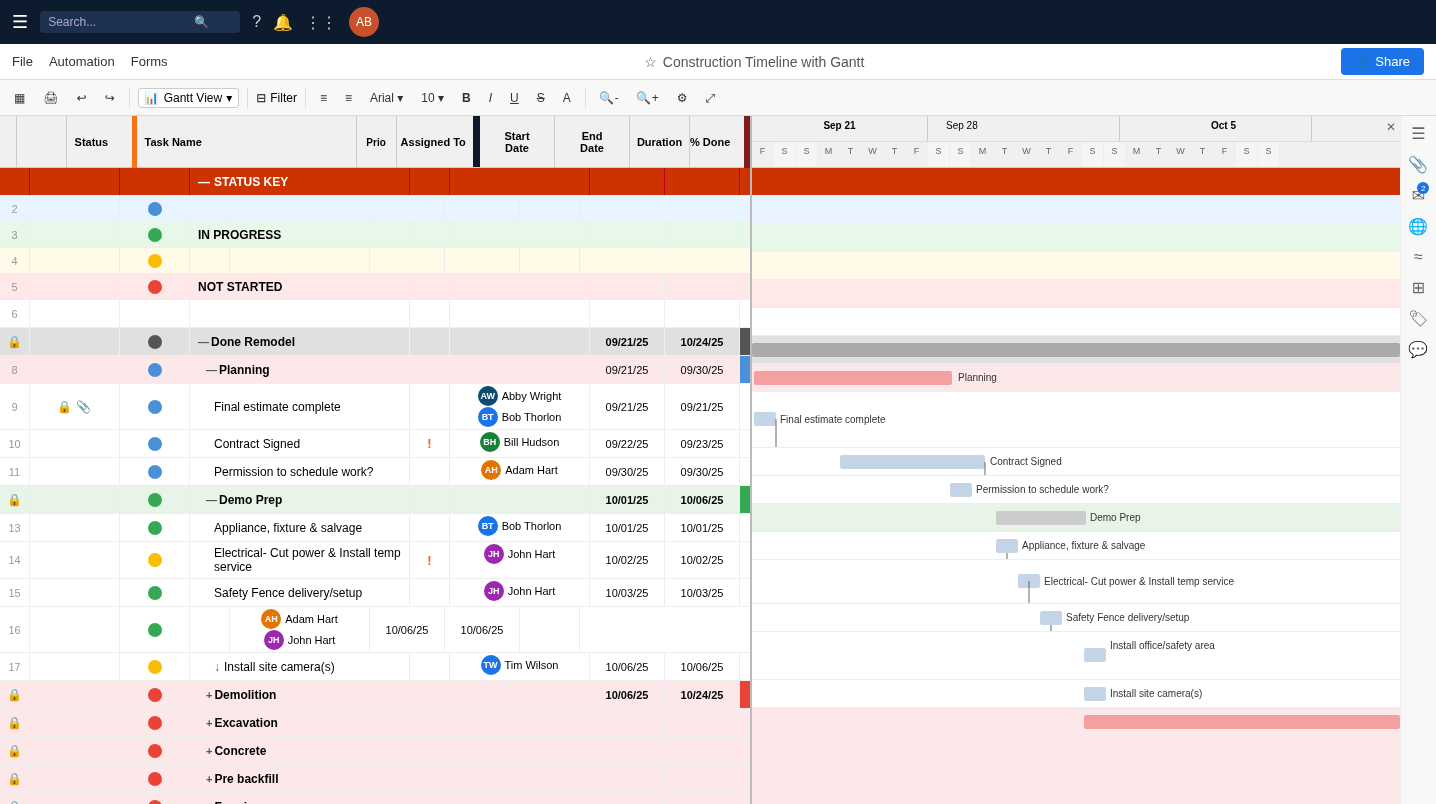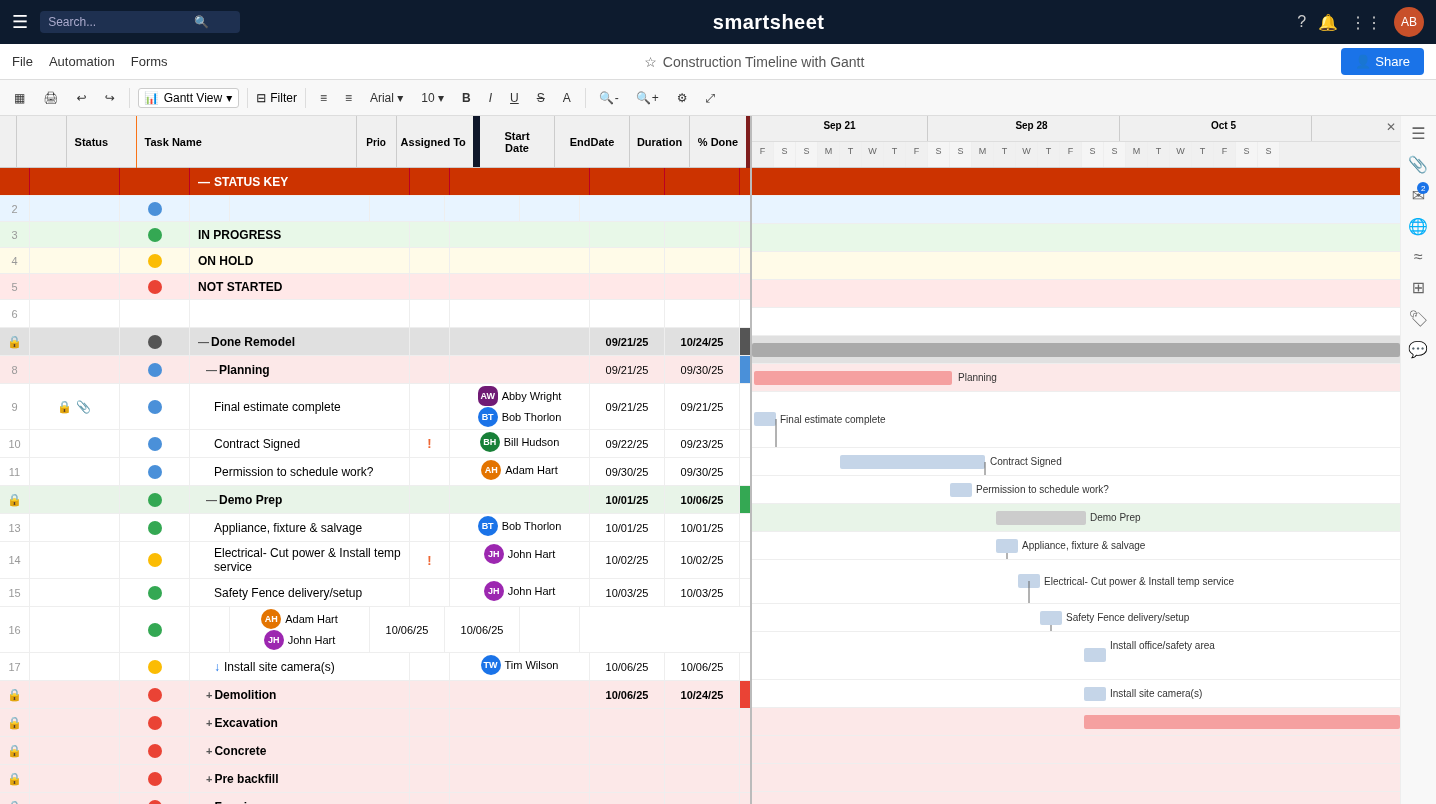--- a/index.html
+++ b/index.html
@@ -34,27 +34,27 @@
     .toolbar {
       display: flex; align-items: center; border-bottom: 1px solid #ddd; height: 36px; padding: 0 8px; gap: 6px; background: #f8f8f8;
     }
     .toolbar-btn { font-size: 12px; cursor: pointer; padding: 2px 6px; color: #333; border: none; background: transparent; }
     .toolbar-sep { width: 1px; height: 20px; background: #ddd; margin: 0 2px; }
     .toolbar-view { display: flex; align-items: center; gap: 4px; background: #fff; border: 1px solid #ccc; border-radius: 3px; padding: 2px 6px; font-size: 12px; cursor: pointer; }
     .toolbar-filter { display: flex; align-items: center; gap: 4px; font-size: 12px; cursor: pointer; }
 
     
     .main { display: flex; height: calc(804px - 44px - 36px - 36px); }
-    .col-status { width: 70px; min-width: 70px; border-right: 1px solid #f97316; display: flex; align-items: center; padding: 0 4px; }
+    .col-status { width: 70px; min-width: 70px; border-right: 5px solid #f97316; display: flex; align-items: center; padding: 0 4px; }
     .col-task { width: 220px; min-width: 220px; border-right: 1px solid #ccc; display: flex; align-items: center; padding: 0 8px; }
     .col-prio { width: 40px; min-width: 40px; border-right: 1px solid #ccc; display: flex; align-items: center; justify-content: center; }
     .col-start { width: 75px; min-width: 75px; border-right: 1px solid #ccc; display: flex; align-items: center; justify-content: center; padding: 0 2px; }
     .col-end { width: 75px; min-width: 75px; border-right: 1px solid #ccc; display: flex; align-items: center; justify-content: center; padding: 0 2px; }
     .col-dur { width: 60px; min-width: 60px; border-right: 1px solid #ccc; display: flex; align-items: center; justify-content: center; padding: 0 2px; }
-    .col-pct { width: 60px; min-width: 60px; border-right: 4px solid #7f1d1d; display: flex; align-items: center; justify-content: center; }
+    .col-pct { width: 60px; min-width: 60px; border-right: 6px solid #7f1d1d; display: flex; align-items: center; justify-content: flex-start; }
     .grid-row {
       display: flex; align-items: stretch; border-bottom: 1px solid #eee; min-height: 28px;
     }
     .row-num { width: 30px; min-width: 30px; border-right: 1px solid #eee; display: flex; align-items: center; justify-content: center; color: #999; font-size: 11px; }
     .row-icons { width: 90px; min-width: 90px; border-right: 1px solid #eee; display: flex; align-items: center; justify-content: center; gap: 4px; }
     .row-status { width: 70px; min-width: 70px; border-right: 1px solid #eee; display: flex; align-items: center; justify-content: center; }
     .row-task { width: 220px; min-width: 220px; border-right: 1px solid #eee; display: flex; align-items: center; padding: 4px 8px; font-size: 12px; }
     .row-prio { width: 40px; min-width: 40px; border-right: 1px solid #eee; display: flex; align-items: center; justify-content: center; }
     .row-assigned { width: 140px; min-width: 140px; border-right: 1px solid #eee; display: flex; align-items: center; padding: 2px 4px; font-size: 11px; flex-direction: column; gap: 2px; }
     .row-start { width: 75px; min-width: 75px; border-right: 1px solid #eee; display: flex; align-items: center; justify-content: center; font-size: 11px; }
@@ -104,21 +104,20 @@
   </style>
 </head>
 <body>
 
 <div class="top-nav">
   <span class="hamburger">☰</span>
   <div class="search-box">
     <input type="text" placeholder="Search..." style="">
     <span>🔍</span>
   </div>
-  <div class="app-title">smartsheet</div>
   <div class="top-right">
     <span class="icon-btn">?</span>
     <span class="icon-btn">🔔</span>
     <span class="icon-btn">⋮⋮</span>
     <div class="avatar">AB</div>
   </div>
 </div>
 
 <div class="menu-bar">
   <span class="menu-item">File</span>
@@ -183,21 +182,21 @@
       <div class="col-prio" style="height:52px; align-items:center;">
         <span style="font-size:10px; font-weight:bold;">Prio</span>
       </div>
       <div style="width:140px; border-right:7px solid #0f172a; display:flex; align-items:center; padding:4px; font-size:11px; font-weight:bold;">
         <span>Assigned To</span>
       </div>
       <div class="col-start" style="height:52px; flex-direction:column; justify-content:center; font-size:11px; font-weight:bold; text-align:center; padding:2px;">
         <span>Start</span>
         <span>Date</span>
       </div>
-      <div class="col-end" style="height:52px; flex-direction:row; justify-content:center; font-size:11px; font-weight:bold; text-align:center; padding:2px;">
+      <div class="col-end" style="height:52px; flex-direction:column; justify-content:center; font-size:11px; font-weight:bold; text-align:center; padding:2px;">
         <span>End</span>
         <span>Date</span>
       </div>
       <div class="col-dur" style="height:52px; align-items:center; font-size:11px; font-weight:bold;">
         <span>Duration</span>
       </div>
       <div class="col-pct" style="height:52px; align-items:center; font-size:11px; font-weight:bold;">
         <span>% Done</span>
       </div>
     </div>
@@ -255,23 +254,20 @@
       </div>
 
       <div class="grid-row status-label-hold status-label-row">
         <div class="row-num">
             <span>4</span>
           </div>
         <div class="row-icons"></div>
         <div class="row-status">
             <span class="status-dot" style="background:#fbbc04;"></span>
           </div>
-        <div class="row-task">
-            <span style="font-weight:bold;">ON HOLD</span>
-          </div>
         <div class="row-prio"></div>
           <div class="row-assigned"></div>
           <div class="row-start"></div>
           <div class="row-end"></div>
           <div class="row-dur"></div>
       </div>
 
       <div class="grid-row status-label-notstart status-label-row">
         <div class="row-num">
             <span>5</span>
@@ -362,21 +358,21 @@
         </div>
         <div class="row-status">
             <span class="status-dot" style="background:#4a90d9;"></span>
           </div>
         <div class="row-task" style="padding-left:24px;">
           <span>Final estimate complete</span>
         </div>
         <div class="row-prio"></div>
         <div class="row-assigned" style="flex-direction:column; gap:1px;">
           <div class="avatar-chip">
-            <span class="avatar-sm" style="background:#701a75;border-radius:7px;">AW</span>
+            <span class="avatar-sm" style="background:#0c4a6e;">AW</span>
             <span>Abby Wright</span>
           </div>
           <div class="avatar-chip">
             <span class="avatar-sm" style="background:#1a73e8;">BT</span>
             <span>Bob Thorlon</span>
           </div>
         </div>
         <div class="row-start">
             <span>09/21/25</span>
           </div>
@@ -716,21 +712,21 @@
     </div>
   </div>
 
   <div style="flex:1; display:flex; flex-direction:column; overflow:hidden; background:#fff; border-left:2px solid #bbb; position:relative;">
 
     <div style="position:absolute; right:4px; top:4px; z-index:20; cursor:pointer; font-size:12px; color:#666;">✕</div>
 
     <div style="background:#f0f0f0; border-bottom:1px solid #ccc; height:52px; display:flex; flex-direction:column;">
       <div style="display:flex; height:26px; border-bottom:1px solid #ddd;gap:16px;">
         <div style="width:176px; min-width:176px; text-align:center; font-size:10px; font-weight:bold; border-right:1px solid #ccc; padding:4px 2px;">Sep 21</div>
-        <div style="width:176px; min-width:176px; text-align:center; font-size:10px; font-weight:bold; border-right:1px solid #ccc; padding:4px 2px;">Sep 28</div>
+        <div style="width:176px; min-width:176px; font-size:10px; font-weight:normal; border-right:1px solid #ccc; padding:4px 2px;">Sep 28</div>
         <div style="width:176px; min-width:176px; text-align:center; font-size:10px; font-weight:bold; border-right:1px solid #ccc; padding:4px 2px;">Oct 5</div>
       </div>
       <div style="display:flex; height:26px;">
 
         <div style="width:22px; text-align:center; font-size:9px; color:#666; border-right:1px solid #eee; padding:4px 0;">F</div>
         <div style="width:22px; text-align:center; font-size:9px; color:#666; border-right:1px solid #eee; padding:4px 0; background:#f5f5f5;">S</div>
         <div style="width:22px; text-align:center; font-size:9px; color:#666; border-right:1px solid #eee; padding:4px 0; background:#f5f5f5;">S</div>
         <div style="width:22px; text-align:center; font-size:9px; color:#666; border-right:1px solid #eee; padding:4px 0;">M</div>
         <div style="width:22px; text-align:center; font-size:9px; color:#666; border-right:1px solid #eee; padding:4px 0;">T</div>
         <div style="width:22px; text-align:center; font-size:9px; color:#666; border-right:1px solid #eee; padding:4px 0;">W</div>

